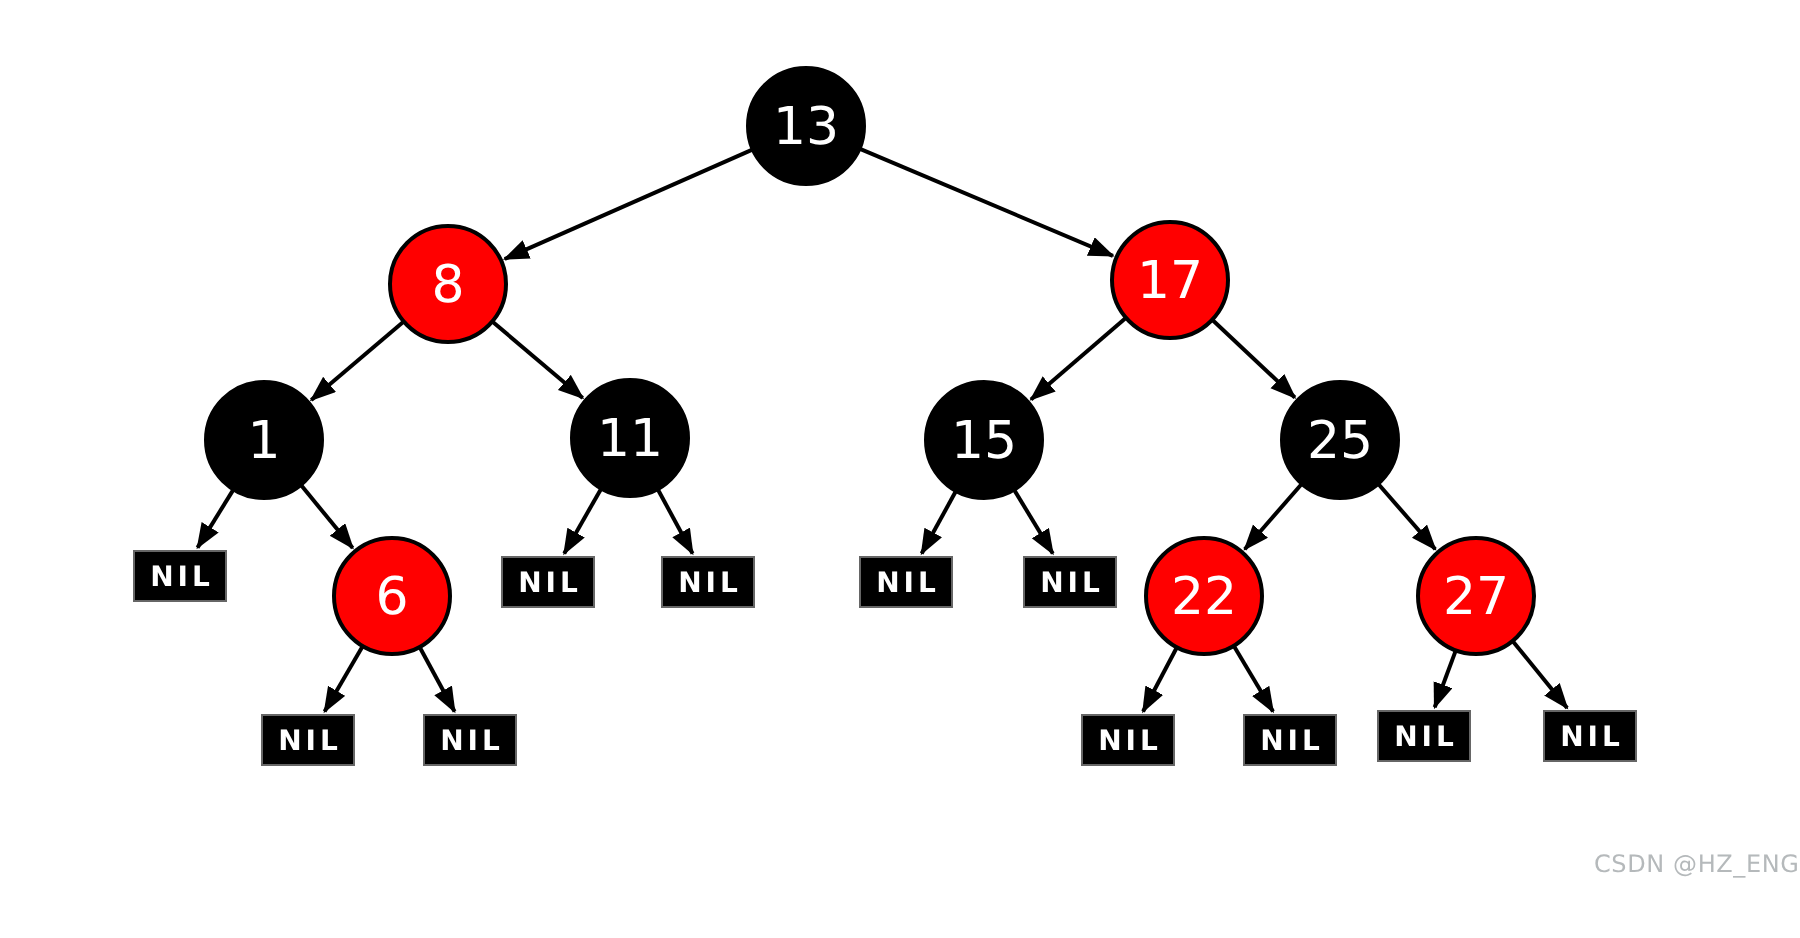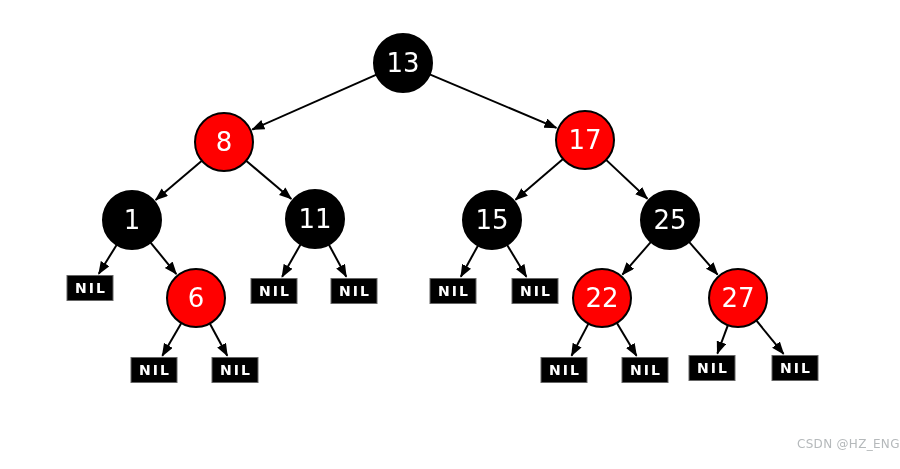--- a/index.html
+++ b/index.html
@@ -4,21 +4,21 @@
 <style>
   html,body{margin:0;padding:0;background:#ffffff;}
   .page{
     position:relative;width:900px;height:469px;background:#ffffff;
     overflow:hidden;font-family:"DejaVu Sans",sans-serif;text-align:center;
   }
   .tree-svg{position:absolute;left:0;top:0;}
   .node-label{fill:#ffffff;font-size:26px;font-family:"DejaVu Sans",sans-serif;}
   .nil-label{fill:#ffffff;font-size:14px;font-weight:700;letter-spacing:2px;font-family:"DejaVu Sans",sans-serif;}
   .watermark{
-    position:absolute;left:797px;top:437px;font-size:12px;
+    position:absolute;left:797px;top:425px;font-size:12px;
     letter-spacing:0.3px;font-family:"DejaVu Sans",sans-serif;
   }
 </style>
 </head>
 <body>
 
 <div class="page">
   <svg class="tree-svg" xmlns="http://www.w3.org/2000/svg" width="900" height="469" viewBox="0 0 900 469">
       <defs>
         <marker id="arrow" markerUnits="userSpaceOnUse" markerWidth="14" markerHeight="11" refX="12" refY="5" orient="auto">

